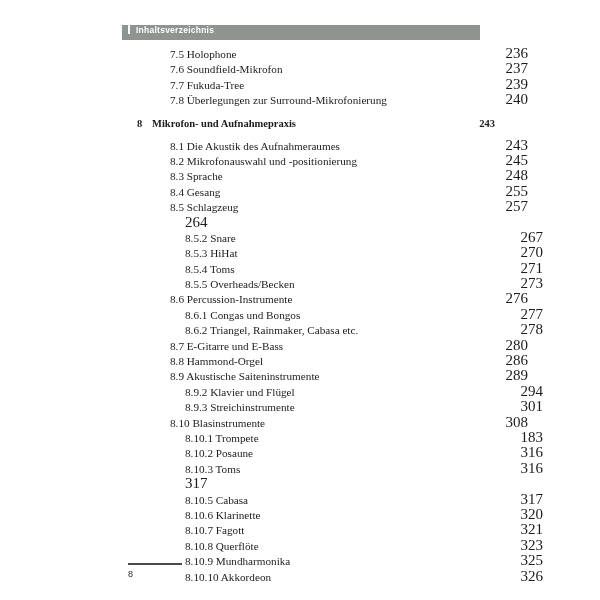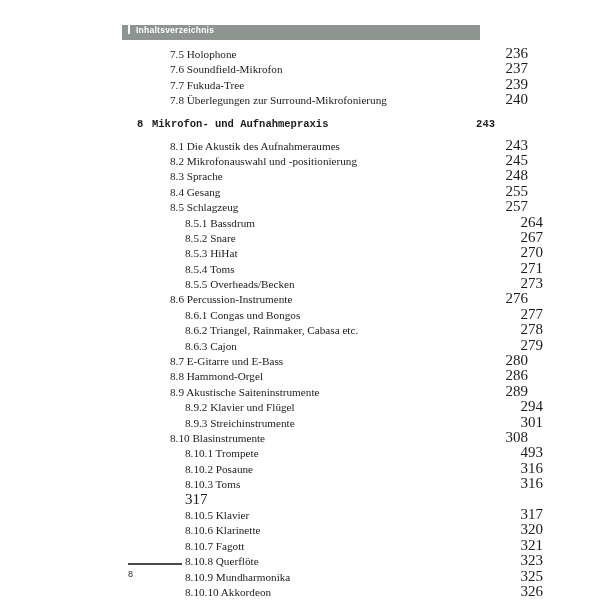--- a/index.html
+++ b/index.html
@@ -64,21 +64,21 @@
     overflow: hidden;
   }
   .toc-page {
     flex: 0 0 auto;
     text-align: right;
     white-space: nowrap;
   }
 
   
   .lvl-chapter {
-    font-family: Liberation Mono, monospace;
+    font-family: Liberation Serif, serif;
     font-weight: 700;
     font-size: 10.5px;
     height: 19px;
     padding-left: 15px;
   }
   .lvl-chapter .num {
     display: inline-block;
     width: 15px;
   }
   .lvl-chapter .toc-page { font-size: 10.5px; }
@@ -160,21 +160,20 @@
     </div>
     <div class="toc-row lvl-2">
       <div class="toc-label">8.4 Gesang</div>
       <div class="toc-page">255</div>
     </div>
     <div class="toc-row lvl-2">
       <div class="toc-label">8.5 Schlagzeug</div>
       <div class="toc-page">257</div>
     </div>
     <div class="toc-row lvl-3">
-      <div class="toc-label">8.5.1 Bassdrum</div>
       <div class="toc-page">264</div>
     </div>
     <div class="toc-row lvl-3">
       <div class="toc-label">8.5.2 Snare</div>
       <div class="toc-page">267</div>
     </div>
     <div class="toc-row lvl-3">
       <div class="toc-label">8.5.3 HiHat</div>
       <div class="toc-page">270</div>
     </div>
@@ -191,24 +190,20 @@
       <div class="toc-page">276</div>
     </div>
     <div class="toc-row lvl-3">
       <div class="toc-label">8.6.1 Congas und Bongos</div>
       <div class="toc-page">277</div>
     </div>
     <div class="toc-row lvl-3">
       <div class="toc-label">8.6.2 Triangel, Rainmaker, Cabasa etc.</div>
       <div class="toc-page">278</div>
     </div>
-    <div class="toc-row lvl-3">
-      <div class="toc-label">8.6.3 Cajon</div>
-      <div class="toc-page">279</div>
-    </div>
     <div class="toc-row lvl-2">
       <div class="toc-label">8.7 E-Gitarre und E-Bass</div>
       <div class="toc-page">280</div>
     </div>
     <div class="toc-row lvl-2">
       <div class="toc-label">8.8 Hammond-Orgel</div>
       <div class="toc-page">286</div>
     </div>
     <div class="toc-row lvl-2">
       <div class="toc-label">8.9 Akustische Saiteninstrumente</div>
@@ -221,35 +216,35 @@
     <div class="toc-row lvl-3">
       <div class="toc-label">8.9.3 Streichinstrumente</div>
       <div class="toc-page">301</div>
     </div>
     <div class="toc-row lvl-2">
       <div class="toc-label">8.10 Blasinstrumente</div>
       <div class="toc-page">308</div>
     </div>
     <div class="toc-row lvl-3">
       <div class="toc-label">8.10.1 Trompete</div>
-      <div class="toc-page">493</div>
+      <div class="toc-page">183</div>
     </div>
     <div class="toc-row lvl-3">
       <div class="toc-label">8.10.2 Posaune</div>
       <div class="toc-page">316</div>
     </div>
     <div class="toc-row lvl-3">
       <div class="toc-label">8.10.3 Toms</div>
       <div class="toc-page">316</div>
     </div>
     <div class="toc-row lvl-3">
       <div class="toc-page">317</div>
     </div>
     <div class="toc-row lvl-3">
-      <div class="toc-label">8.10.5 Klavier</div>
+      <div class="toc-label">8.10.5 Cabasa</div>
       <div class="toc-page">317</div>
     </div>
     <div class="toc-row lvl-3">
       <div class="toc-label">8.10.6 Klarinette</div>
       <div class="toc-page">320</div>
     </div>
     <div class="toc-row lvl-3">
       <div class="toc-label">8.10.7 Fagott</div>
       <div class="toc-page">321</div>
     </div>

